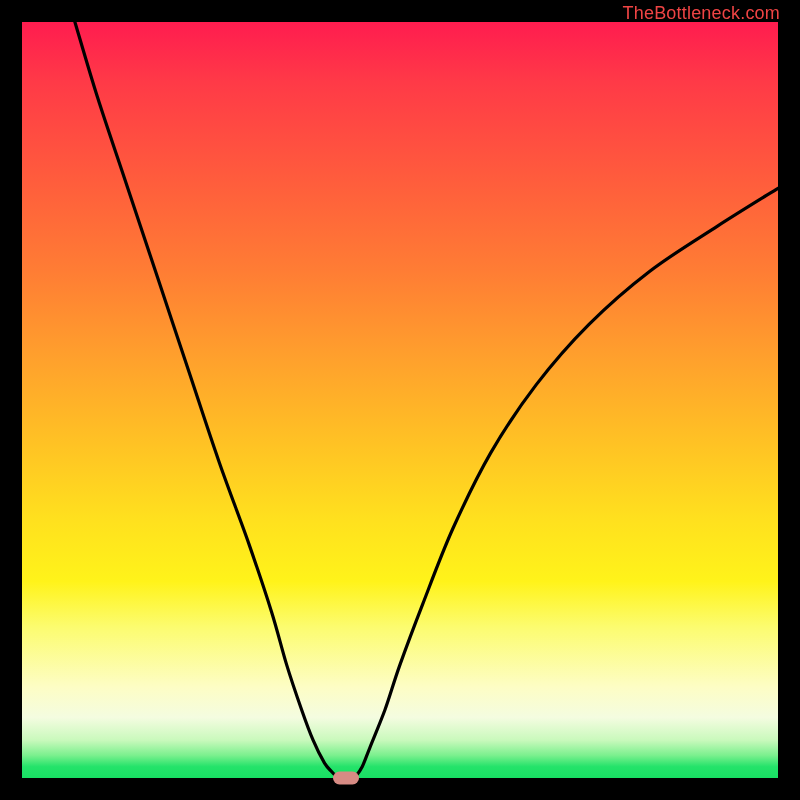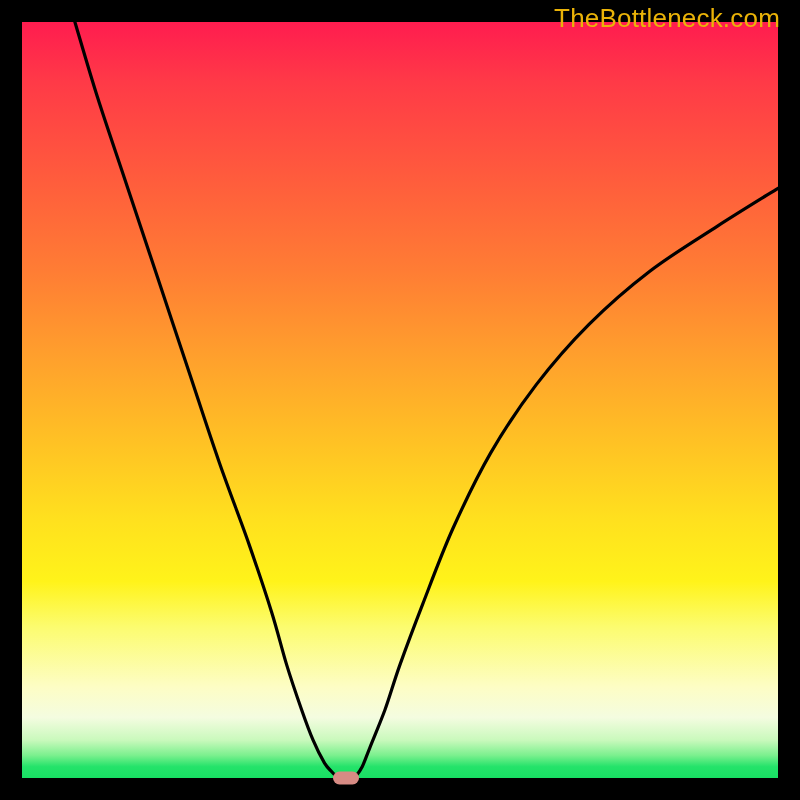--- a/index.html
+++ b/index.html
@@ -14,22 +14,22 @@
   .outer {
     position: relative;
     width: 800px;
     height: 800px;
     background: #000;
   }
   .watermark {
     position: absolute;
     top: 3px;
     right: 20px;
-    color: #eab308;
-    font-size: 26px;
+    color: #ef4444;
+    font-size: 18px;
     font-weight: 500;
     letter-spacing: 0.2px;
     z-index: 5;
   }
   .plot {
     position: absolute;
     left: 22px;
     top: 22px;
     width: 756px;
     height: 756px;

